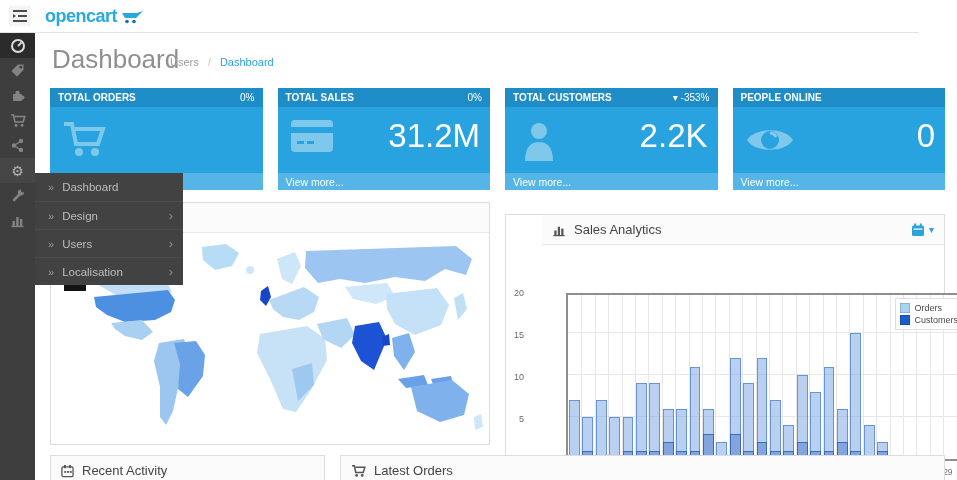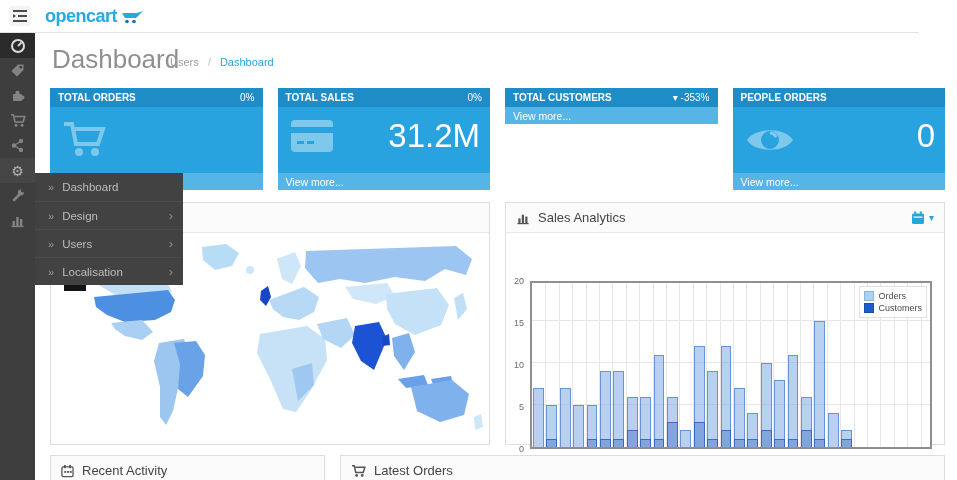--- a/index.html
+++ b/index.html
@@ -56,21 +56,21 @@
   .tile-body .big-val { position:absolute; right:10px; top:10px; color:#fff; font-size:33px; }
   .tile-foot { height:17px; background:#55b5e6; color:#fff; font-size:10.5px;
     display:flex; align-items:center; padding:0 8px; cursor:pointer; }
   .delta { font-weight:normal; font-size:10px; }
 
   
   .panel { position:absolute; background:#fff; border:1px solid #ddd; }
   .panel-head { height:30px; background:#fbfbfb; border-bottom:1px solid #e8e8e8;
     display:flex; align-items:center; padding:0 10px; gap:8px; font-size:13px; color:#444; }
   #map-panel { left:50px; top:202px; width:440px; height:243px; }
-  #chart-panel { left:505px; top:202px; width:440px; height:243px; }
+  #chart-panel { left:505px; top:214px; width:440px; height:243px;padding-left:36px; }
   #chart-panel .panel-head { justify-content:flex-start; }
   #date-dropdown { margin-left:auto; display:flex; align-items:center; gap:4px; cursor:pointer; }
   #date-dropdown .caret { color:#2aa4dd; font-size:10px; }
   #activity-panel { left:50px; top:455px; width:275px; height:40px; }
   #orders-panel { left:340px; top:455px; width:605px; height:40px; }
 
   
   #plot { position:absolute; left:24px; top:48px; width:402px; height:168px;
     border:2px solid #8f8f8f; background:#fff; }
   .gridv { position:absolute; top:0; bottom:0; width:1px; background:#e7e7e7; }
@@ -226,26 +226,33 @@
   <div class="tile-foot">View more...</div>
 </div>
 
 <div class="tile" style="left:505px">
   <div class="tile-head">
     <span>TOTAL CUSTOMERS</span>
     <span class="delta">
       <span>▾ </span><span>-353%</span>
     </span>
   </div>
+  <div class="tile-body">
+    <svg class="big-icon" width="44" height="44" viewBox="0 0 44 44">
+      <circle cx="22" cy="12" r="8" fill="rgba(255,255,255,0.4)"></circle>
+      <path d="M8,42 C8,28 14,23 22,23 C30,23 36,28 36,42 Z" fill="rgba(255,255,255,0.4)"></path>
+    </svg>
+    <span class="big-val">2.2K</span>
+  </div>
   <div class="tile-foot">View more...</div>
 </div>
 
 <div class="tile" style="left:732.5px">
   <div class="tile-head">
-    <span>PEOPLE ORDERS</span>
+    <span>PEOPLE ONLINE</span>
     <span class="delta"></span>
   </div>
   <div class="tile-body">
     <svg class="big-icon" width="50" height="34" viewBox="0 0 50 34" style="top:16px">
       <path d="M2,17 C10,4 40,4 48,17 C40,30 10,30 2,17 Z" fill="rgba(255,255,255,0.4)"></path>
       <circle cx="25" cy="17" r="9" fill="#29a3df"></circle>
       <path d="M25,10 a7,7 0 0 1 6,4" fill="none" stroke="rgba(255,255,255,0.45)" stroke-width="3"></path>
     </svg>
     <span class="big-val">0</span>
   </div>

